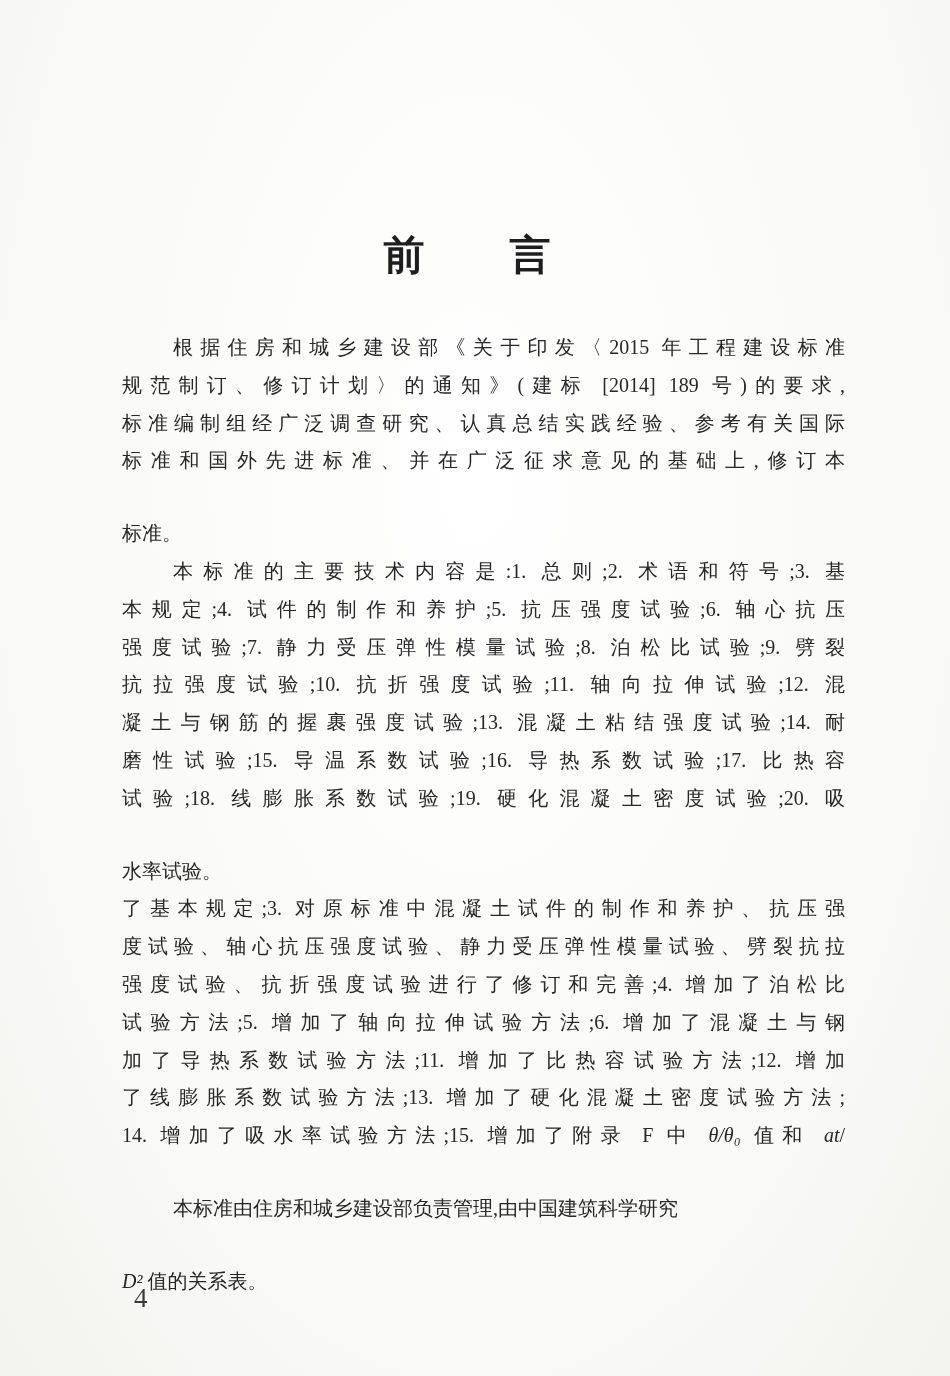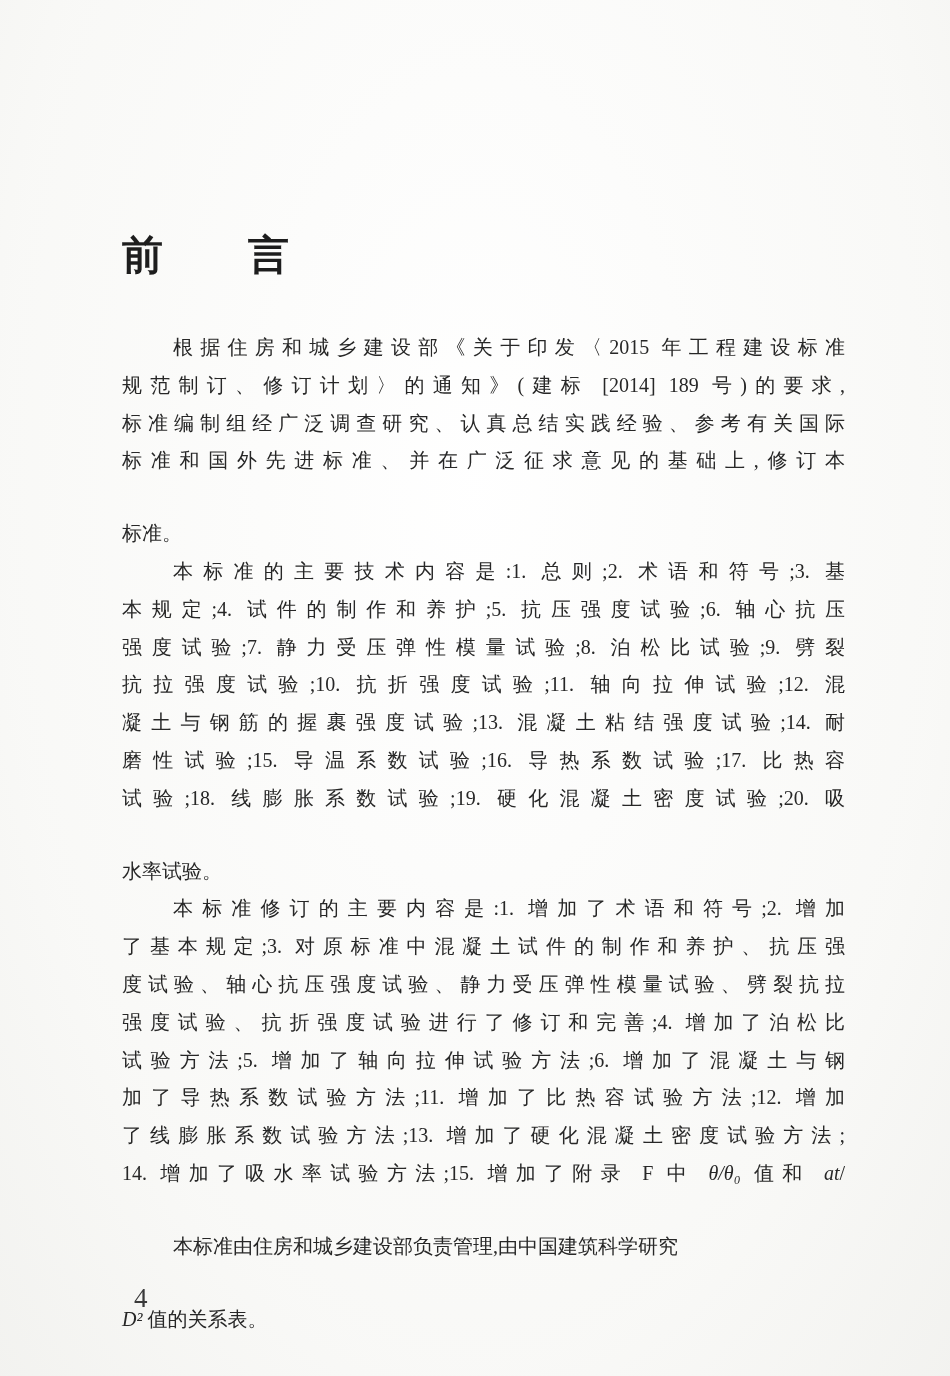--- a/index.html
+++ b/index.html
@@ -6,21 +6,22 @@
   .page{
     position:relative;
     width:950px;height:1376px;
     margin:0 auto;
     background:radial-gradient(ellipse at 50% 35%, rgba(255,255,255,.95) 0%, rgba(247,247,245,.6) 70%, rgba(240,240,237,.8) 100%), #fbfbf9;
     font-family:"Liberation Serif","DejaVu Serif",serif;
     color:#262626;
     overflow:hidden;
   }
   .title{
-    position:absolute;left:122px;top:226px;width:723px;margin:0;
+    position:absolute;left:106px;top:226px;width:723px;margin:0;
+    text-align:center;
     font-size:41px;line-height:58px;font-weight:bold;
     color:#1d1d1d;
     letter-spacing:1px;
   }
   .doc-body{
     position:absolute;left:122px;top:329px;width:723px;
     font-size:20px;line-height:37.8px;
     color:#272727;
   }
   .line{
@@ -49,21 +50,20 @@
       <div class="line"><span class="run">标准和国外先进标准、并在广泛征求意见的基础上,修订本</span></div>
       <div class="line end"><span class="run">标准。</span></div>
       <div class="line indent"><span class="run">本标准的主要技术内容是:1. 总则;2. 术语和符号;3. 基</span></div>
       <div class="line"><span class="run">本规定;4. 试件的制作和养护;5. 抗压强度试验;6. 轴心抗压</span></div>
       <div class="line"><span class="run">强度试验;7. 静力受压弹性模量试验;8. 泊松比试验;9. 劈裂</span></div>
       <div class="line"><span class="run">抗拉强度试验;10. 抗折强度试验;11. 轴向拉伸试验;12. 混</span></div>
       <div class="line"><span class="run">凝土与钢筋的握裹强度试验;13. 混凝土粘结强度试验;14. 耐</span></div>
       <div class="line"><span class="run">磨性试验;15. 导温系数试验;16. 导热系数试验;17. 比热容</span></div>
       <div class="line"><span class="run">试验;18. 线膨胀系数试验;19. 硬化混凝土密度试验;20. 吸</span></div>
       <div class="line end"><span class="run">水率试验。</span></div>
-      <div class="line indent"><span class="run">本标准修订的主要内容是:1. 增加了术语和符号;2. 增加</span></div>
       <div class="line"><span class="run">了基本规定;3. 对原标准中混凝土试件的制作和养护、抗压强</span></div>
       <div class="line"><span class="run">度试验、轴心抗压强度试验、静力受压弹性模量试验、劈裂抗拉</span></div>
       <div class="line"><span class="run">强度试验、抗折强度试验进行了修订和完善;4. 增加了泊松比</span></div>
       <div class="line"><span class="run">试验方法;5. 增加了轴向拉伸试验方法;6. 增加了混凝土与钢</span></div>
       <div class="line"><span class="run">加了导热系数试验方法;11. 增加了比热容试验方法;12. 增加</span></div>
       <div class="line"><span class="run">了线膨胀系数试验方法;13. 增加了硬化混凝土密度试验方法;</span></div>
       <div class="line"><span class="run">14. 增加了吸水率试验方法;15. 增加了附录 F 中 </span><span class="run it">θ/θ₀</span><span class="run"> 值和 </span><span class="run it">at</span><span class="run">/</span></div>
       <div class="line indent end"><span class="run">本标准由住房和城乡建设部负责管理,由中国建筑科学研究</span></div>
       <div class="line end"><span class="run it">D²</span><span class="run"> 值的关系表。</span></div>
     </div>

